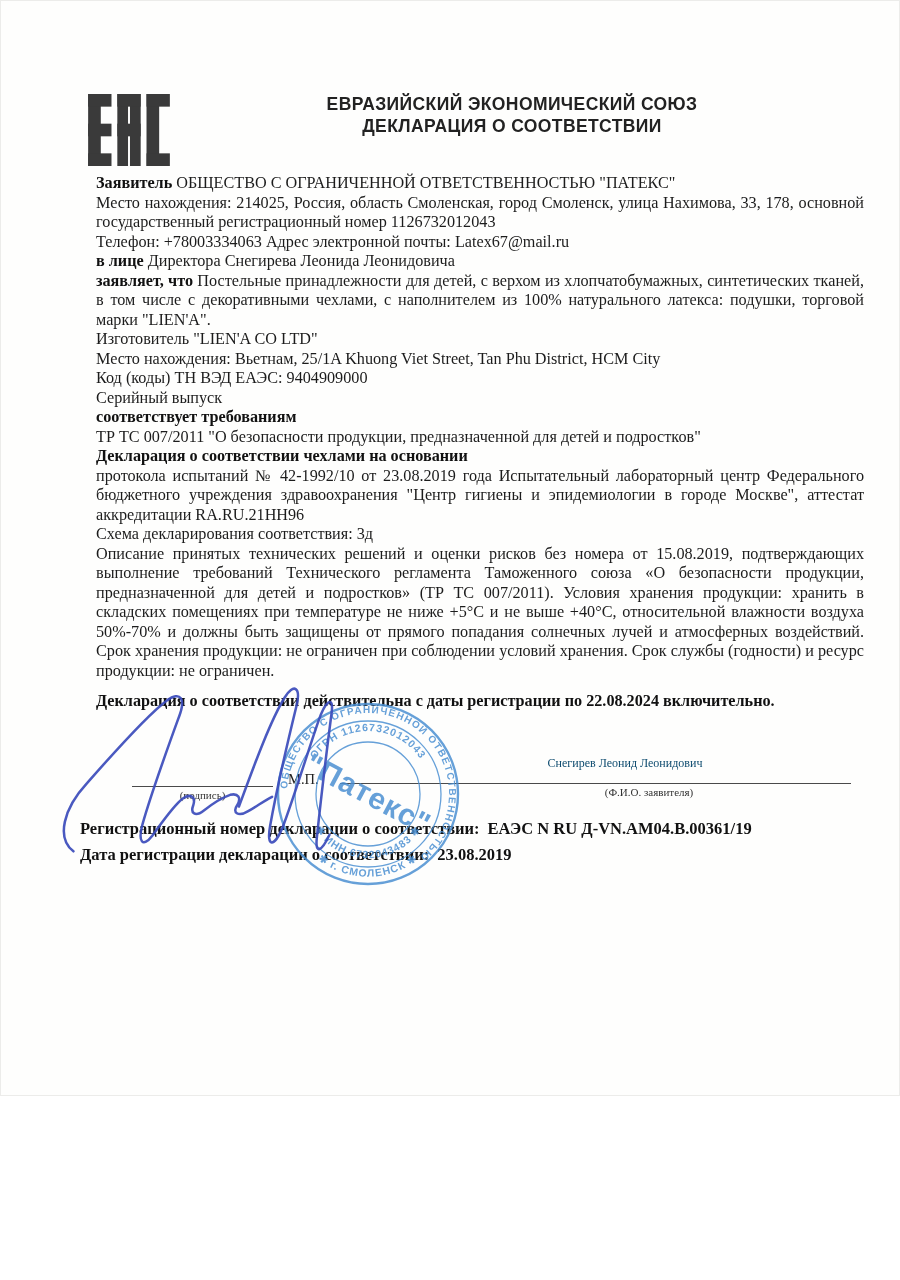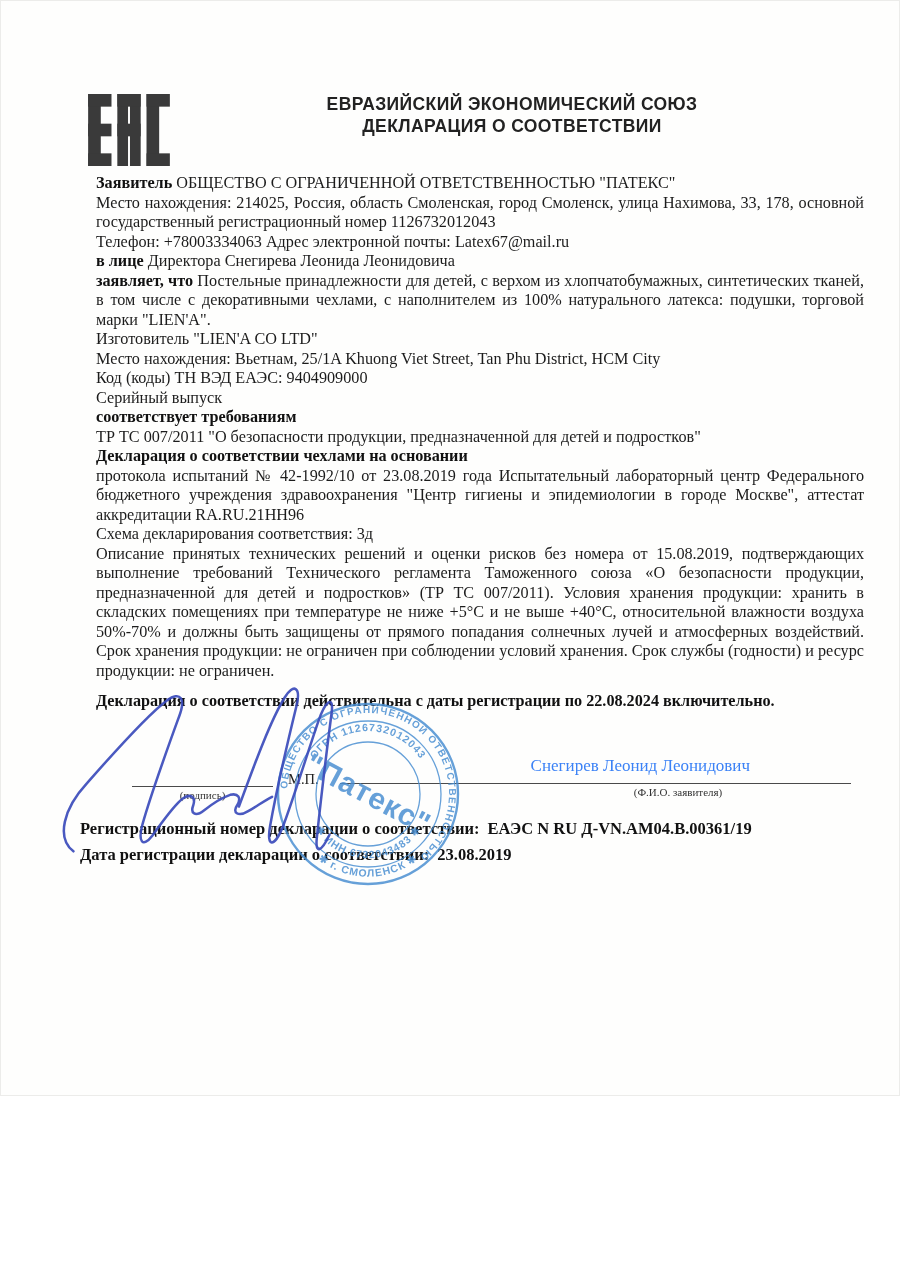--- a/index.html
+++ b/index.html
@@ -26,25 +26,25 @@
   .para.validity{margin-top:11px;font-weight:bold;color:#111;}
   
   .sig-line{position:absolute;left:132px;top:786px;width:141px;border-top:1.4px solid #4a4a4a;}
   .sig-label{
     position:absolute;left:132px;top:789px;width:141px;text-align:center;
     font-size:11px;color:#333;
   }
   .mp-label{position:absolute;left:288px;top:771px;font-size:14.5px;color:#222;}
   .fio-line{position:absolute;left:340px;top:783px;width:511px;border-top:1.4px solid #4a4a4a;}
   .fio-name{
-    position:absolute;left:500px;top:756px;width:250px;text-align:right;
-    font-size:17px;color:#3b82f6;
+    position:absolute;left:500px;top:756px;width:250px;text-align:center;
+    font-size:12px;color:#0c4a6e;
   }
   .fio-label{
-    position:absolute;left:578px;top:786px;width:200px;text-align:center;
+    position:absolute;left:549px;top:786px;width:200px;text-align:center;
     font-size:11px;color:#333;
   }
   
   .footer-line{
     position:absolute;left:80px;font-weight:bold;font-size:16.5px;color:#111;
     white-space:nowrap;
   }
   .footer-line .val{margin-left:8px;text-align:center;}
   #reg-number{top:819px;}
   #reg-date{top:845px;}

